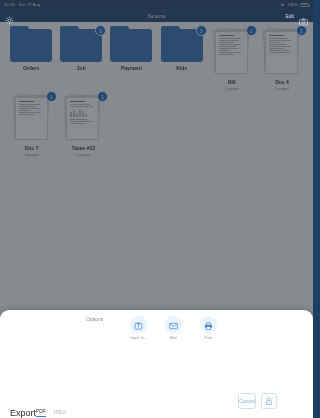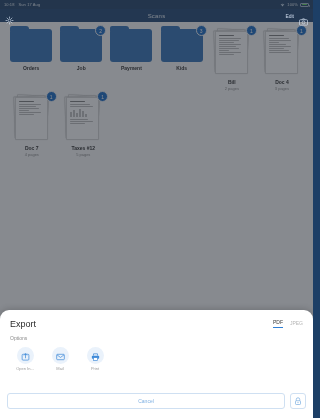--- a/index.html
+++ b/index.html
@@ -90,21 +90,21 @@
   .blk i { display: block; width: 2px; background: #c2c2c2; }
 
   
   .dim { position: absolute; inset: 0; background: rgba(40,46,54,.55); }
 
   
   .sheet-panel {
     position: absolute; left: 0; right: 0; bottom: 0; height: 108px;
     background: #fff; border-radius: 9px 9px 0 0;
     box-shadow: 0 -1px 6px rgba(0,0,0,.18);
-    display: flex; flex-direction: column;
+    display: flex; flex-direction: row;
   }
   .sheet-head {
     display: flex; align-items: flex-end; justify-content: space-between;
     padding: 9px 10px 0 10px;
   }
   .sheet-title { font-size: 9px; color: #2b2b2b; }
   .seg { display: flex; gap: 7px; align-items: flex-end; padding-bottom: 1px; }
   .seg-item { font-size: 5px; color: #b6b6b6; padding-bottom: 2px; }
   .seg-item.active { color: #3a3a3a; border-bottom: 1px solid #2f7fd6; }
   .opt-label { font-size: 5px; color: #8d8d8d; padding: 6px 10px 0 10px; }

